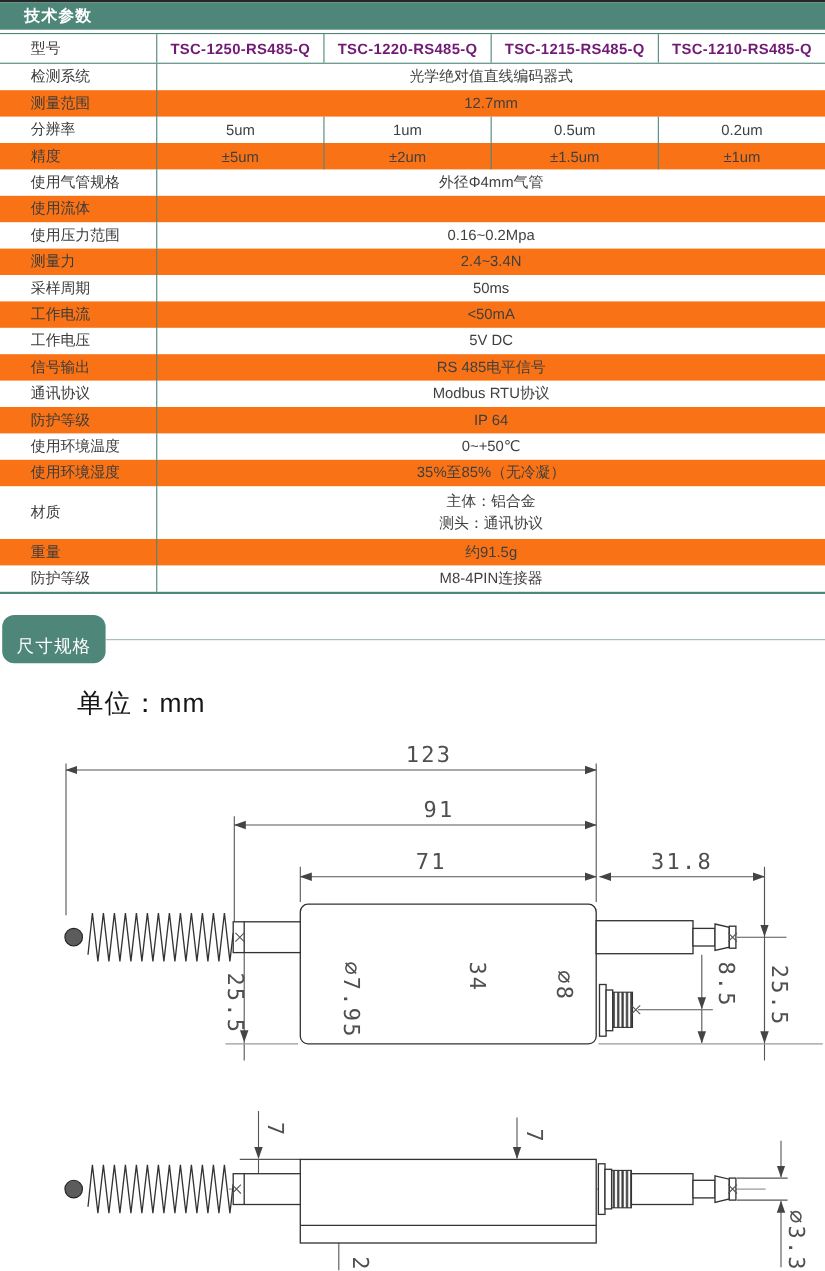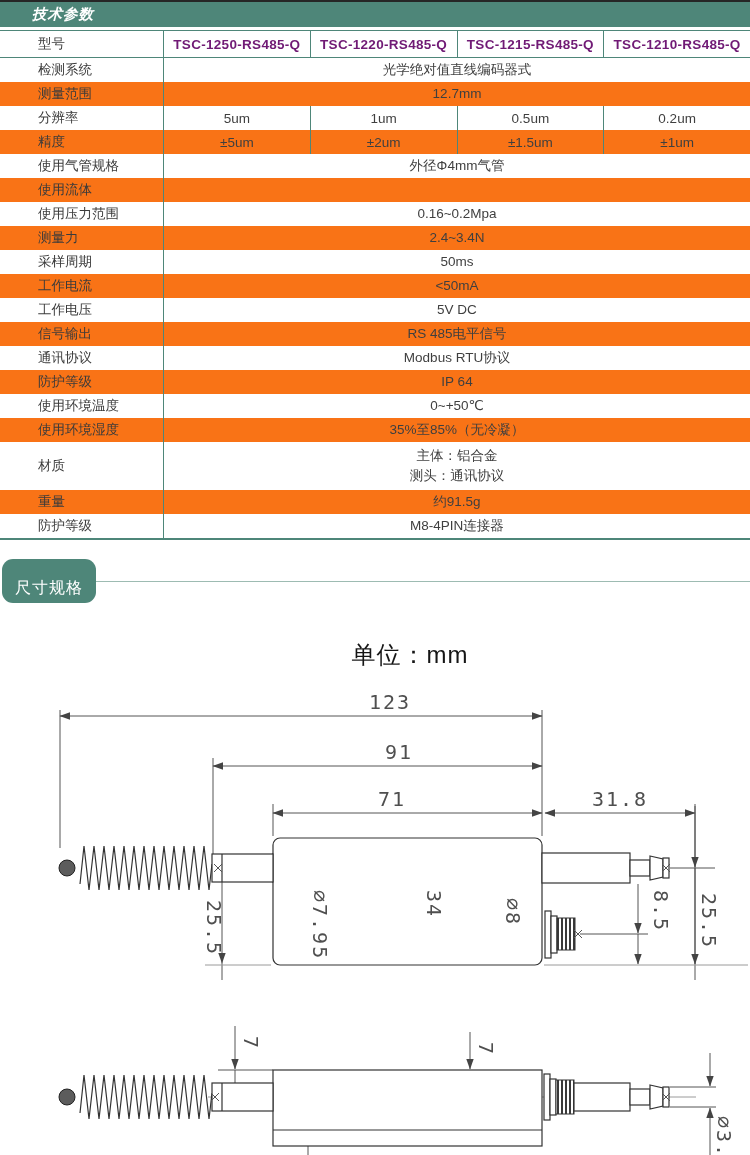--- a/index.html
+++ b/index.html
@@ -1,39 +1,39 @@
 <!DOCTYPE html>
 <html><head>
 <meta charset="utf-8">
 <style>
   html,body{margin:0;padding:0;background:#fff;}
   .wrap{position:relative;width:750px;height:1155px;background:#fff;overflow:hidden;
         font-family:"Liberation Sans","DejaVu Sans",sans-serif;}
   .topline{height:2px;background:#262626;}
   .hbar{height:25px;background:#4E8679;color:#fff;display:flex;align-items:center;
-        padding-left:32px;font-size:14.5px;font-weight:bold;letter-spacing:1px;font-style:italic;}
+        padding-left:22px;font-size:14.5px;font-weight:bold;letter-spacing:1px;}
   .ttable{margin-top:3px;border-top:1px solid #4E8679;border-bottom:2px solid #4E8679;}
   .trow{display:flex;align-items:stretch;height:24px;}
   .trow.tall{height:48px;}
   .trow.hrow{height:26px;border-bottom:1px solid #4E8679;}
   .trow.alt{background:#f97316;}
-  .lbl{width:164px;box-sizing:border-box;padding-left:38px;border-right:1px solid #4E8679;
+  .lbl{width:143px;box-sizing:border-box;padding-left:28px;border-right:1px solid #4E8679;
        display:flex;align-items:center;font-size:13.5px;color:#3b3b3b;white-space:nowrap;}
   .cells{flex:1;display:flex;}
   .cell{flex:1;display:flex;align-items:center;justify-content:center;font-size:13.5px;
         color:#3f3f3f;border-left:1px solid #4E8679;}
   .cell:first-child{border-left:none;}
   .hrow .cell{font-weight:bold;color:#701a75;letter-spacing:.3px;font-size:13.5px;}
   .full{flex:1;display:flex;align-items:center;justify-content:center;font-size:13.5px;
         color:#3f3f3f;text-align:center;white-space:pre-line;line-height:1.5;}
   .sechead{display:flex;align-items:center;margin-top:19px;}
   .badge{background:#4E8679;color:#fff;font-size:16px;padding:19px 13px 4px;
          border-radius:11px;margin-left:2px;letter-spacing:1px;white-space:nowrap;}
   .rule{flex:1;height:1px;background:#9DBBB2;}
-  .unit{margin:36px 0 0 70px;font-size:24px;color:#151515;letter-spacing:1px;text-align:center;}
+  .unit{margin:20px 0 0 70px;font-size:24px;color:#151515;letter-spacing:1px;}
   svg{display:block;}
   .dimtxt{font-family:"DejaVu Sans Mono","Liberation Mono",monospace;font-size:20px;
           fill:#4f4f4f;letter-spacing:2px;}
   .obj{stroke:#333;fill:none;stroke-width:1.2;}
   .objf{stroke:#333;fill:#fff;stroke-width:1.2;}
   .dim{stroke:#555;fill:none;stroke-width:1;}
   .lt{stroke:#9a9a9a;fill:none;stroke-width:1;}
 </style>
 </head>
 <body>

